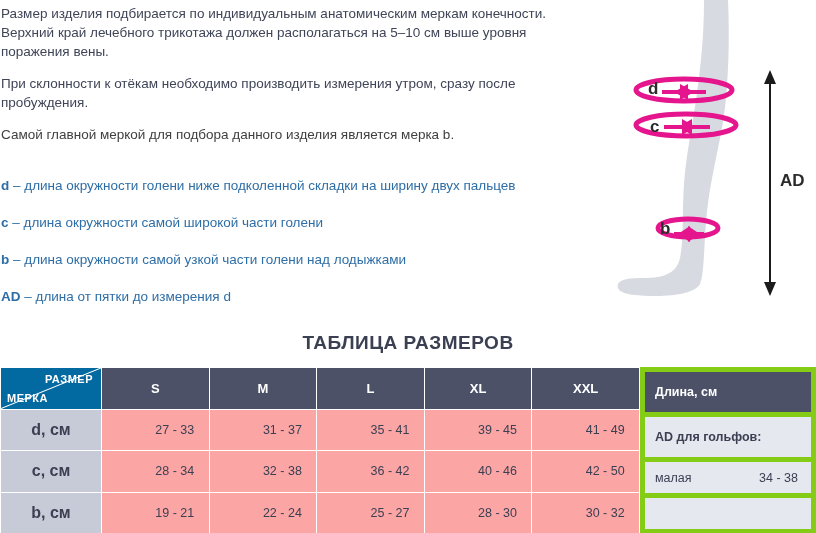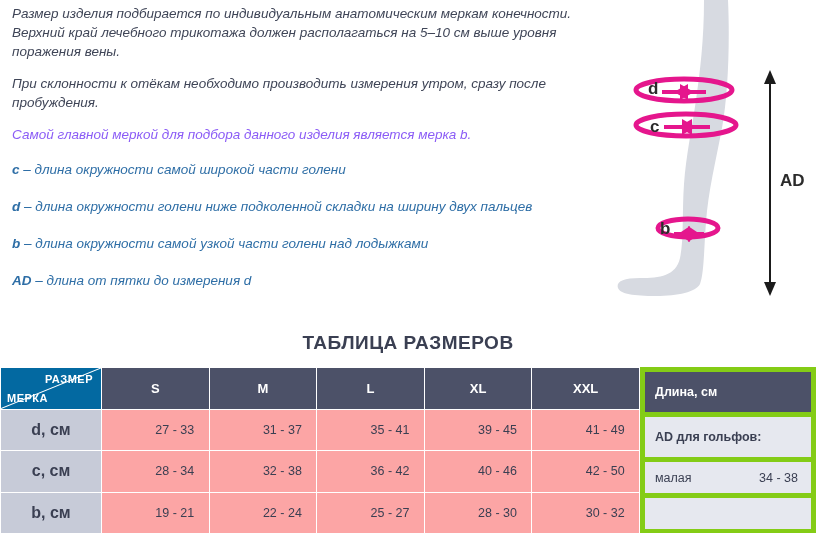--- a/index.html
+++ b/index.html
@@ -17,34 +17,33 @@
   }
 
   
   .top {
     position: relative;
     width: 816px;
     height: 330px;
   }
   .text-col {
     position: absolute;
-    left: 12px;
+    left: 1px;
     top: 4px;
     width: 590px;
-    font-style: italic;
   }
   .para {
     font-size: 13.5px;
     line-height: 19px;
     color: #3f4557;
     margin-bottom: 13px;
   }
   .para.pink {
-    color: #8b5cf6;
-    margin-bottom: 16px;
+    color: #404040;
+    margin-bottom: 32px;
   }
   .defs {
     font-size: 13.5px;
     line-height: 19px;
     color: #3f4557;
   }
   .def-row {
     margin-bottom: 18px;
   }
   .def-row .key {
@@ -192,24 +191,24 @@
 
 <div class="top">
 
   <div class="text-col">
     <div class="para">Размер изделия подбирается по индивидуальным анатомическим меркам конечности. Верхний край лечебного трикотажа должен располагаться на 5–10 см выше уровня поражения вены.</div>
     <div class="para">При склонности к отёкам необходимо производить измерения утром, сразу после пробуждения.</div>
     <div class="para pink">Самой главной меркой для подбора данного изделия является мерка b.</div>
 
     <div class="defs">
       <div class="def-row">
-        <span class="key">c</span><span class="dash"> – </span><span class="txt">длина окружности самой широкой части голени</span>
+        <span class="key">d</span><span class="dash"> – </span><span class="txt">длина окружности голени ниже подколенной складки на ширину двух пальцев</span>
       </div>
       <div class="def-row">
-        <span class="key">d</span><span class="dash"> – </span><span class="txt">длина окружности голени ниже подколенной складки на ширину двух пальцев</span>
+        <span class="key">c</span><span class="dash"> – </span><span class="txt">длина окружности самой широкой части голени</span>
       </div>
       <div class="def-row">
         <span class="key">b</span><span class="dash"> – </span><span class="txt">длина окружности самой узкой части голени над лодыжками</span>
       </div>
       <div class="def-row">
         <span class="key">AD</span><span class="dash"> – </span><span class="txt">длина от пятки до измерения d</span>
       </div>
     </div>
   </div>
 

